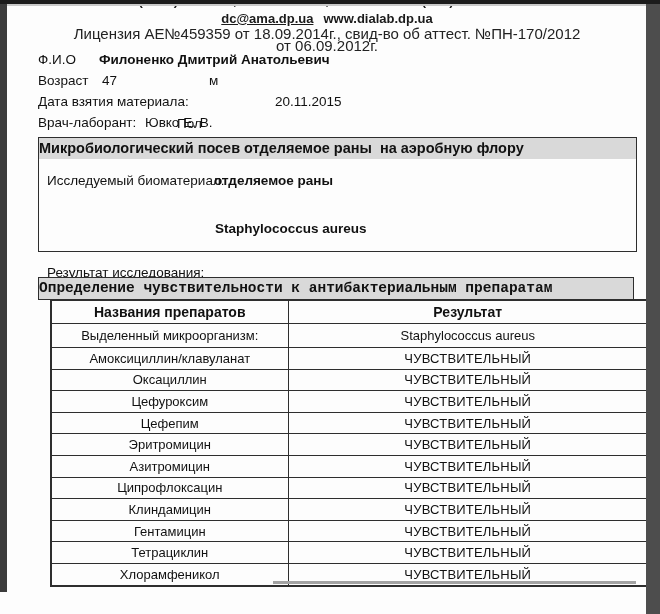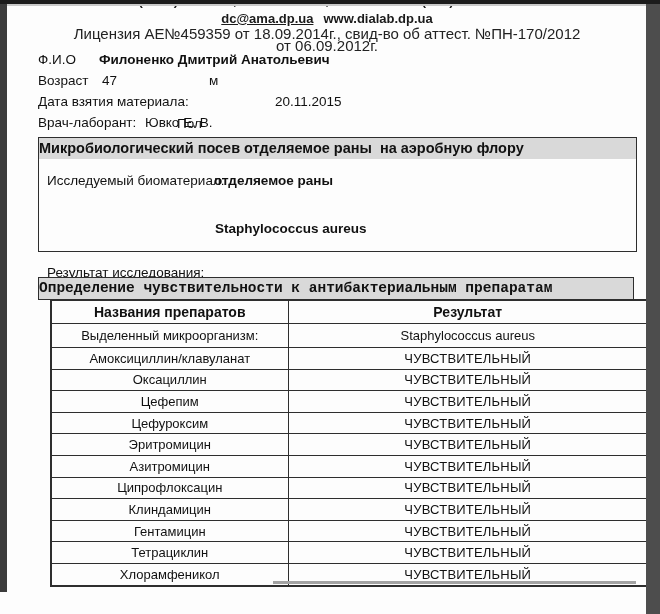--- a/index.html
+++ b/index.html
@@ -103,25 +103,25 @@
         <tbody id="sens-rows">
             <tr class="drug">
               <td>Амоксициллин/клавуланат</td>
               <td class="res">ЧУВСТВИТЕЛЬНЫЙ</td>
             </tr>
             <tr class="drug">
               <td>Оксациллин</td>
               <td class="res">ЧУВСТВИТЕЛЬНЫЙ</td>
             </tr>
             <tr class="drug">
-              <td>Цефепим</td>
+              <td>Цефуроксим</td>
               <td class="res">ЧУВСТВИТЕЛЬНЫЙ</td>
             </tr>
             <tr class="drug">
-              <td>Цефуроксим</td>
+              <td>Цефепим</td>
               <td class="res">ЧУВСТВИТЕЛЬНЫЙ</td>
             </tr>
             <tr class="drug">
               <td>Эритромицин</td>
               <td class="res">ЧУВСТВИТЕЛЬНЫЙ</td>
             </tr>
             <tr class="drug">
               <td>Азитромицин</td>
               <td class="res">ЧУВСТВИТЕЛЬНЫЙ</td>
             </tr>

